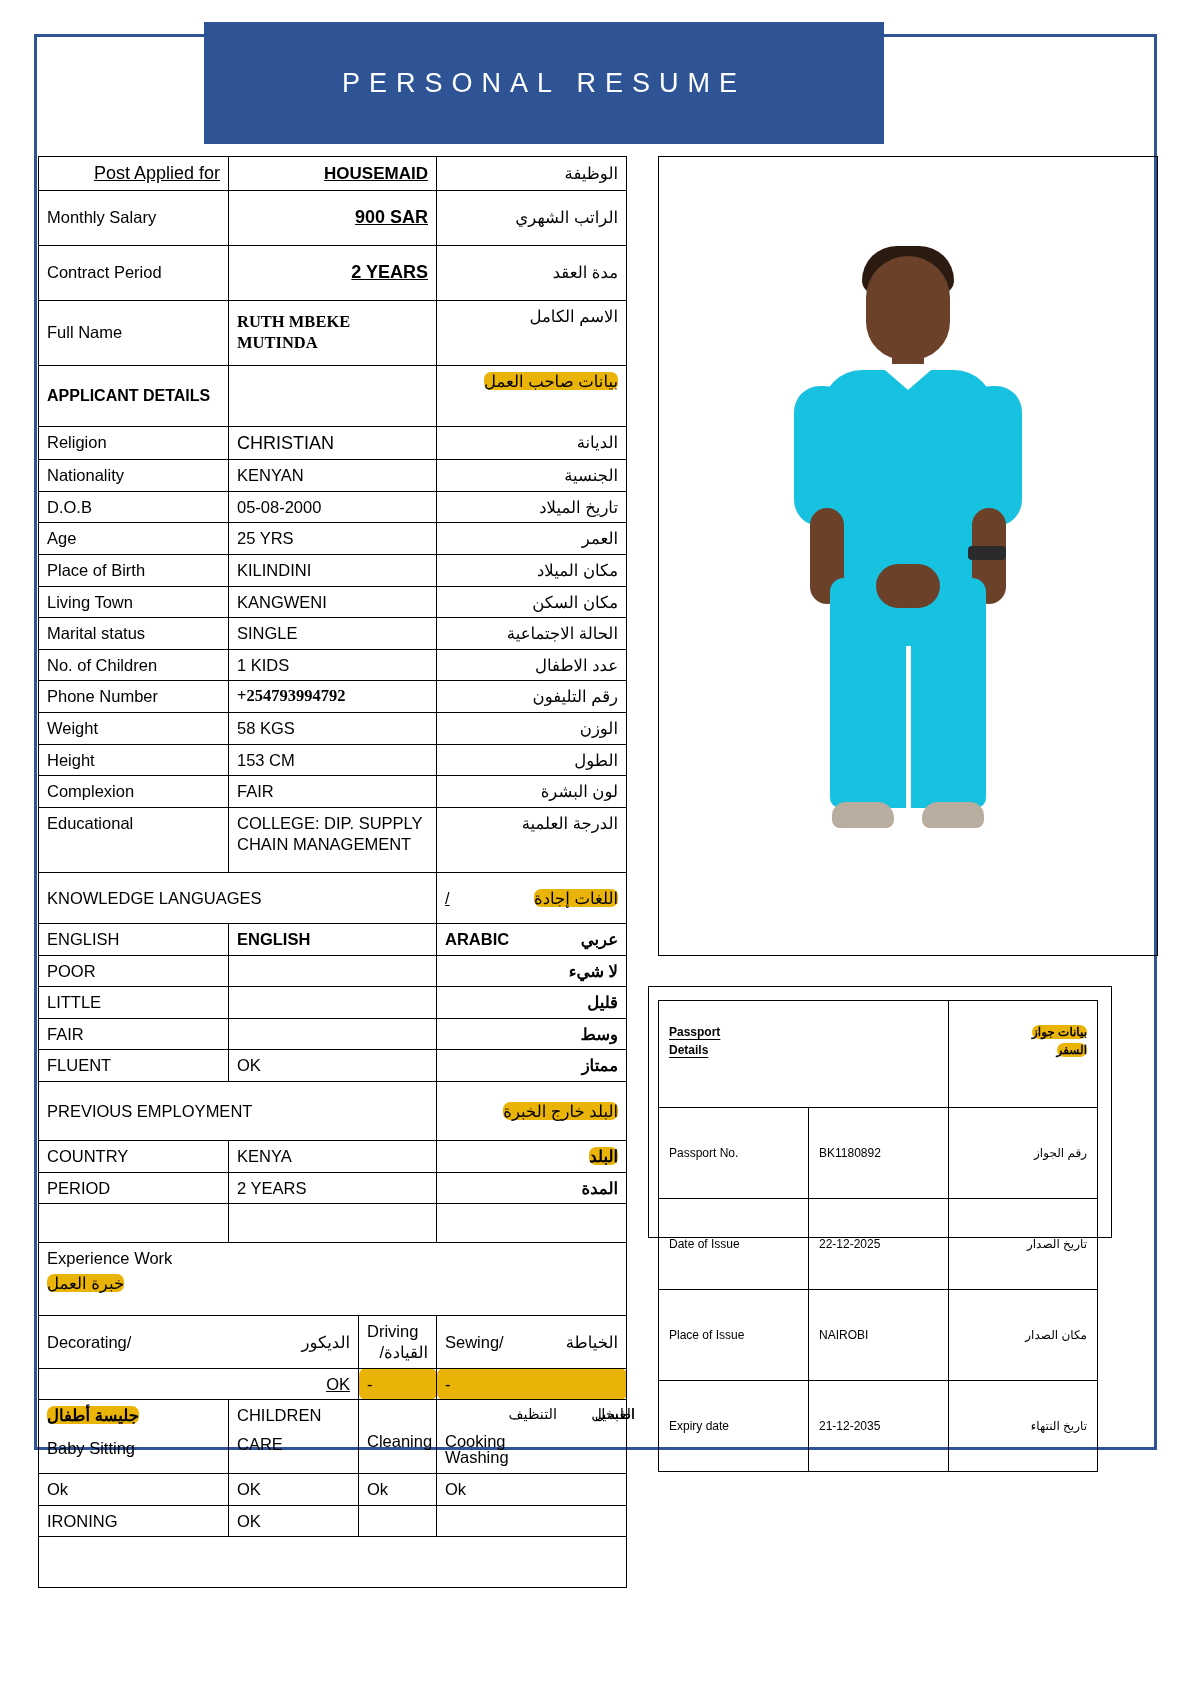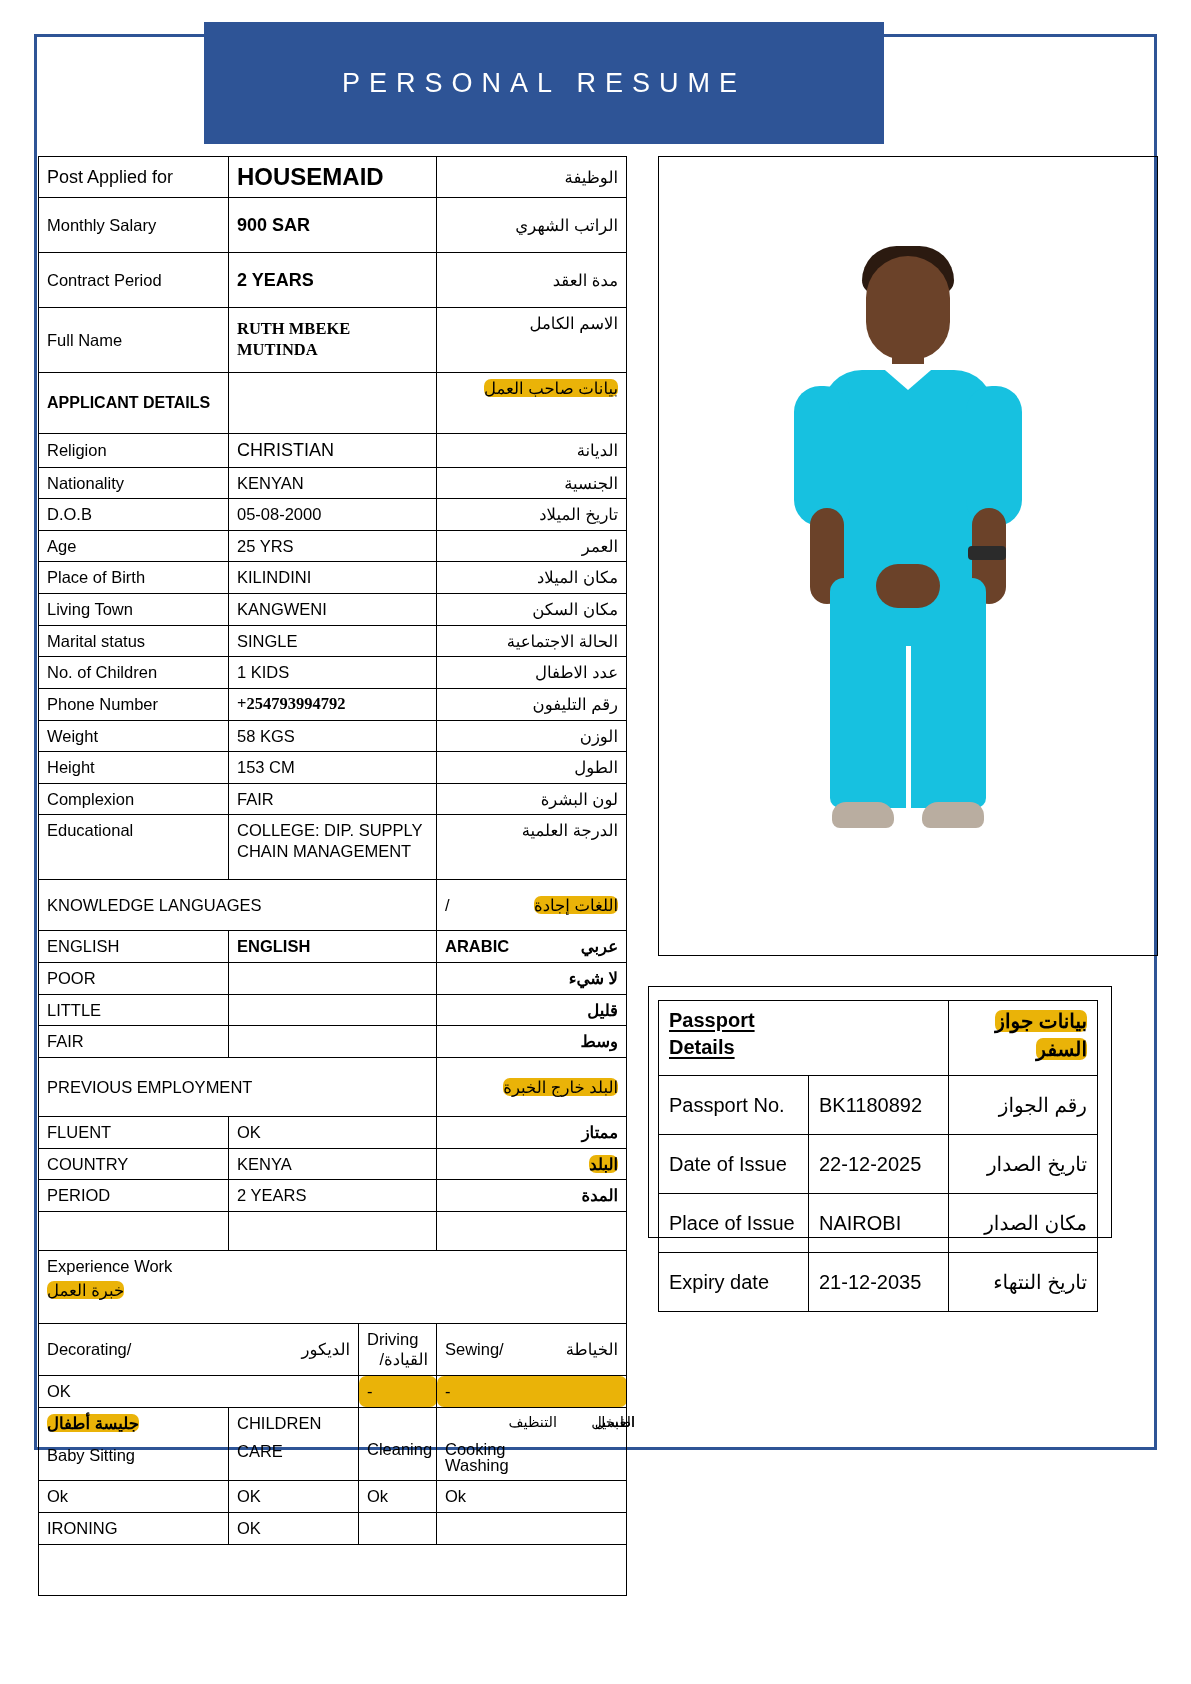--- a/index.html
+++ b/index.html
@@ -63,21 +63,21 @@
   .val2 { width: 78px; }
   .ar {
     text-align: right;
     direction: rtl;
     font-size: 14.5px;
     width: 190px;
   }
   .b { font-weight: bold; }
   .serif-big { font-family: "Liberation Serif", serif; font-size: 21px; font-weight: bold; }
   .hl { background: #eab308; border-radius: 7px; }
-  .ctr { text-align: left; }
+  .ctr { text-align: right; text-decoration: underline; }
   .pad-l { padding-left: 14px; }
   .tall td { height: 44px; }
 
   
   .photo-box {
     position: absolute;
     left: 658px;
     top: 156px;
     width: 500px;
     height: 800px;
@@ -171,22 +171,22 @@
   .passport-box {
     position: absolute;
     left: 658px;
     top: 1000px;
     width: 440px;
     border-collapse: collapse;
     table-layout: fixed;
   }
   .passport-box td {
     border: 1px solid #000;
-    padding: 8px 10px;
-    font-size: 20px;
+    padding: 24px 10px;
+    font-size: 12px;
   }
   .passport-outer {
     position: absolute;
     left: 648px;
     top: 986px;
     width: 464px;
     height: 252px;
     border: 1px solid #000;
     box-sizing: border-box;
   }
@@ -209,21 +209,21 @@
     <col class="lbl">
       <col class="val">
       <col class="val2">
       <col>
       <col class="ar">
   </colgroup>
 
   <tbody>
       <tr>
     <td class="ctr" style="font-size:18px">Post Applied for</td>
-    <td class="ctr b" colspan="3" style="font-size:24px">HOUSEMAID</td>
+    <td class="ctr b" colspan="3" style="font-size:17px">HOUSEMAID</td>
     <td class="ar">الوظيفة</td>
   </tr>
   <tr class="tall">
     <td>Monthly Salary</td>
     <td class="ctr b" colspan="3" style="font-size:18px">900 SAR</td>
     <td class="ar">الراتب الشهري</td>
   </tr>
   <tr class="tall">
     <td>Contract Period</td>
     <td class="ctr b" colspan="3" style="font-size:18px">2 YEARS</td>
@@ -330,29 +330,29 @@
     <td></td>
     <td class="ar b">قليل</td>
   </tr>
   <tr>
     <td class="pad-l">FAIR</td>
     <td colspan="2"></td>
     <td></td>
     <td class="ar b">وسط</td>
   </tr>
   <tr>
+    <td class="pad-l">FLUENT</td>
+    <td colspan="2">OK</td>
+    <td></td>
+    <td class="ar b">ممتاز</td>
+  </tr>
+
+  <tr>
     <td colspan="3" style="height:48px">PREVIOUS  EMPLOYMENT</td>
     <td colspan="2" class="ar"><span class="hl">البلد خارج الخبرة</span></td>
-  </tr>
-
-  <tr>
-    <td class="pad-l">FLUENT</td>
-    <td colspan="2">OK</td>
-    <td></td>
-    <td class="ar b">ممتاز</td>
   </tr>
   <tr>
     <td class="pad-l">COUNTRY</td>
     <td colspan="2">KENYA</td>
     <td colspan="2" class="ar b"><span class="hl">البلد</span></td>
   </tr>
   <tr>
     <td class="pad-l">PERIOD</td>
     <td colspan="2">2 YEARS</td>
     <td colspan="2" class="ar b">المدة</td>

